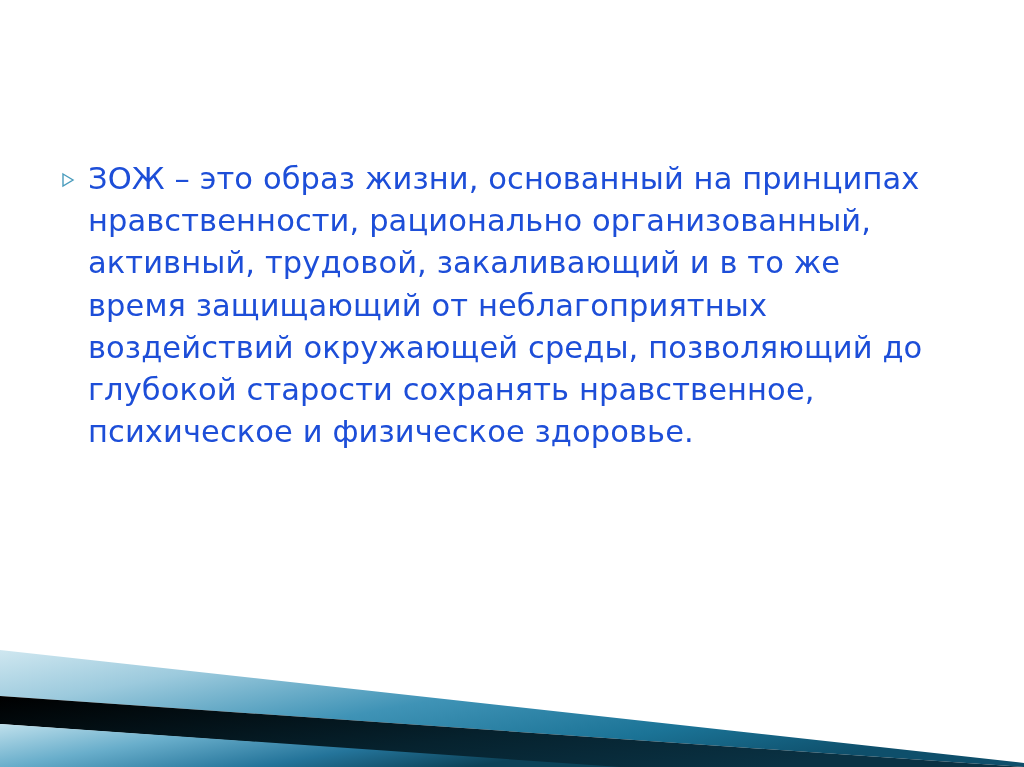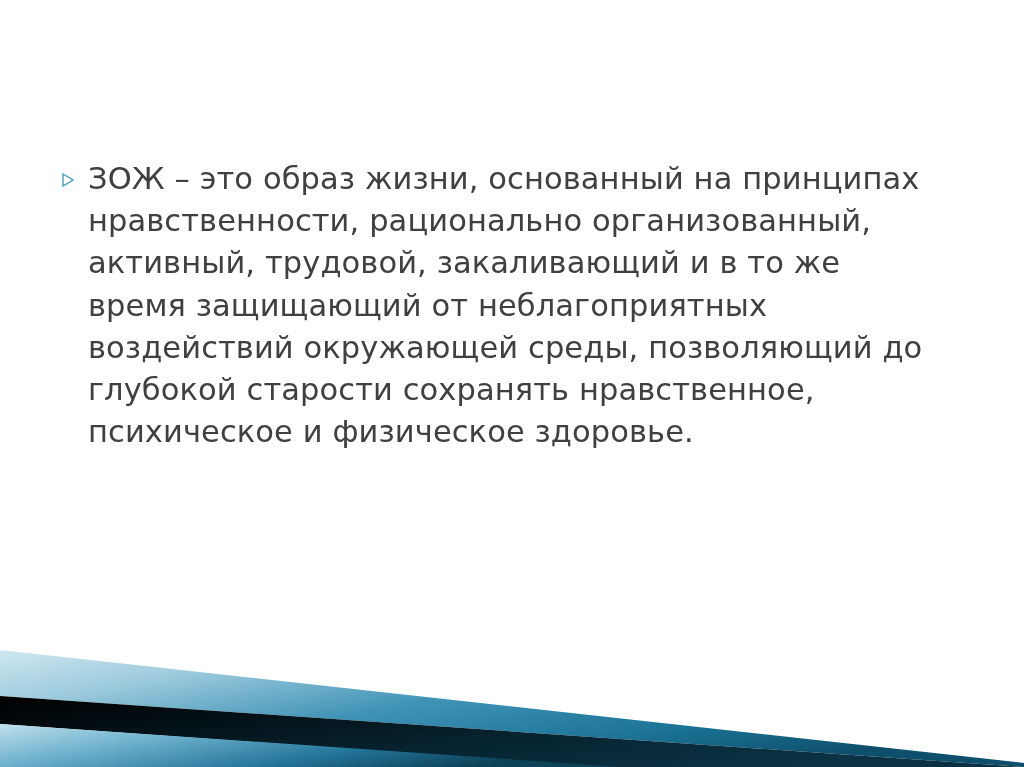--- a/index.html
+++ b/index.html
@@ -37,21 +37,21 @@
     padding-top: 14px;
     margin-right: 4px;
   }
   .bullet-marker svg {
     display: block;
   }
   .bullet-text {
     flex: 1 1 auto;
     font-size: 30.5px;
     line-height: 1.385;
-    color: #404040;
+    color: #1d4ed8;
     letter-spacing: 0.1px;
     text-align: left;
   }
   
   .deco {
     position: absolute;
     left: 0;
     bottom: 0;
     width: 1024px;
     height: 135px;

